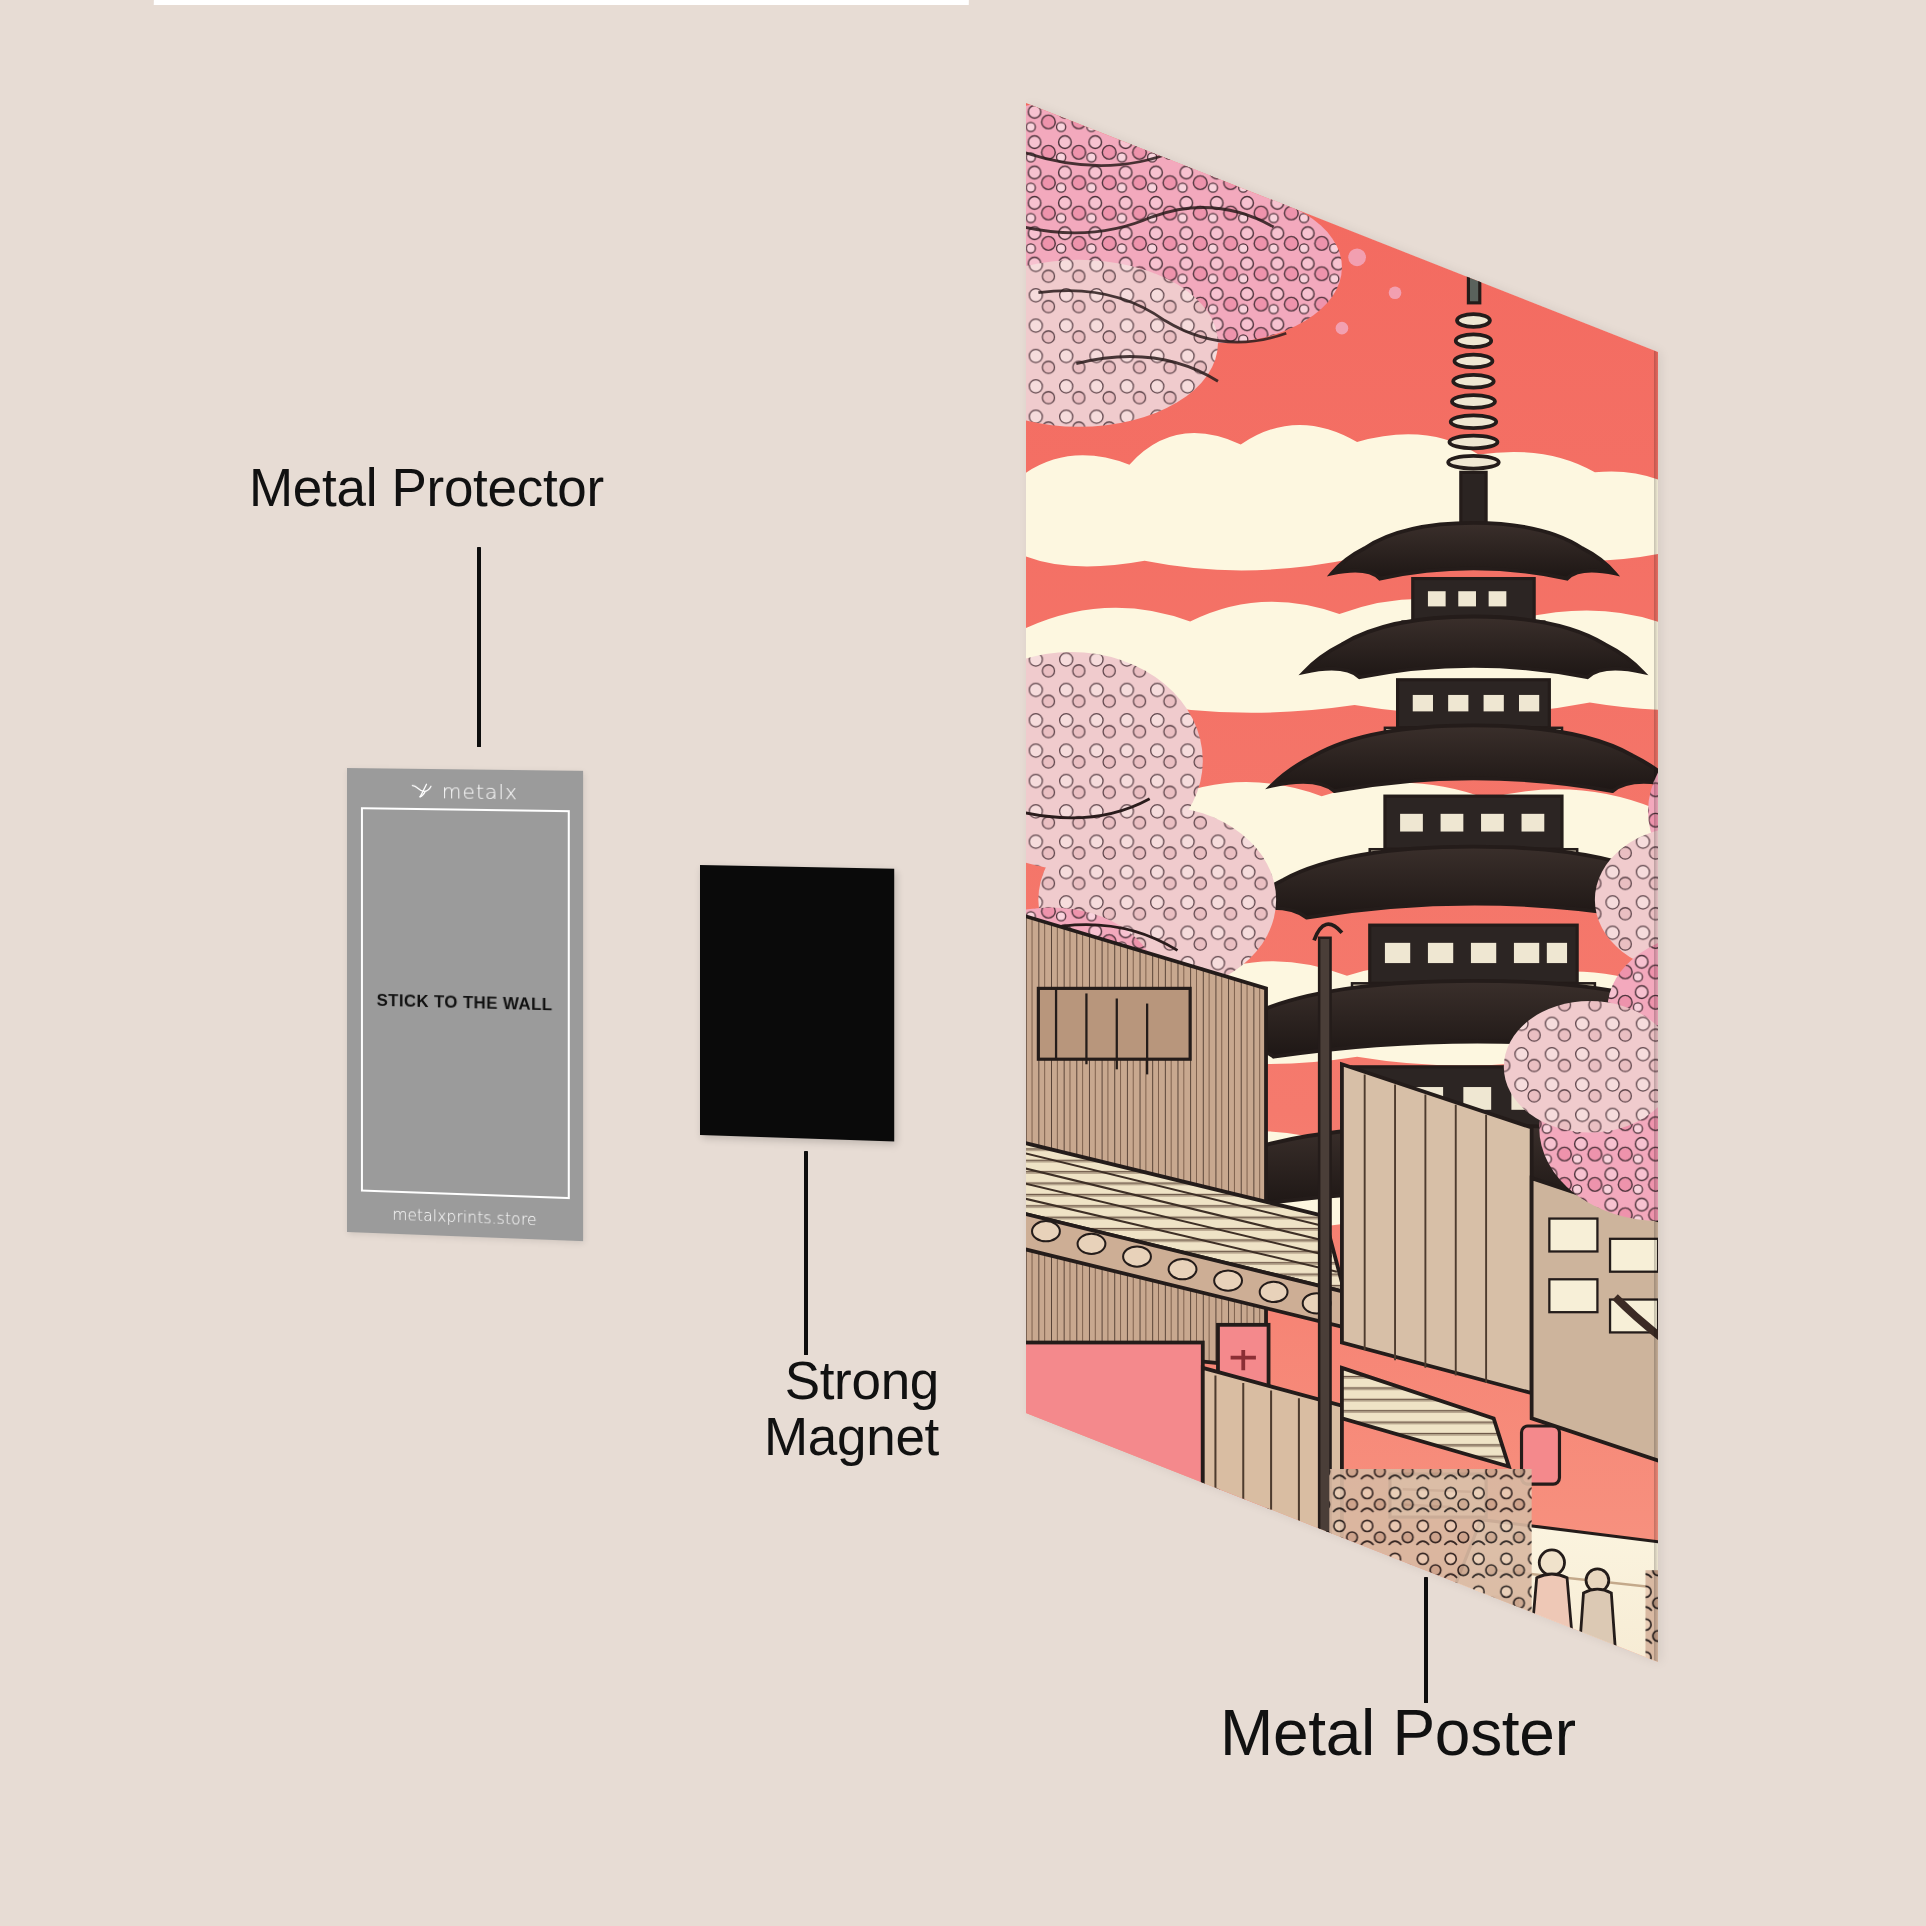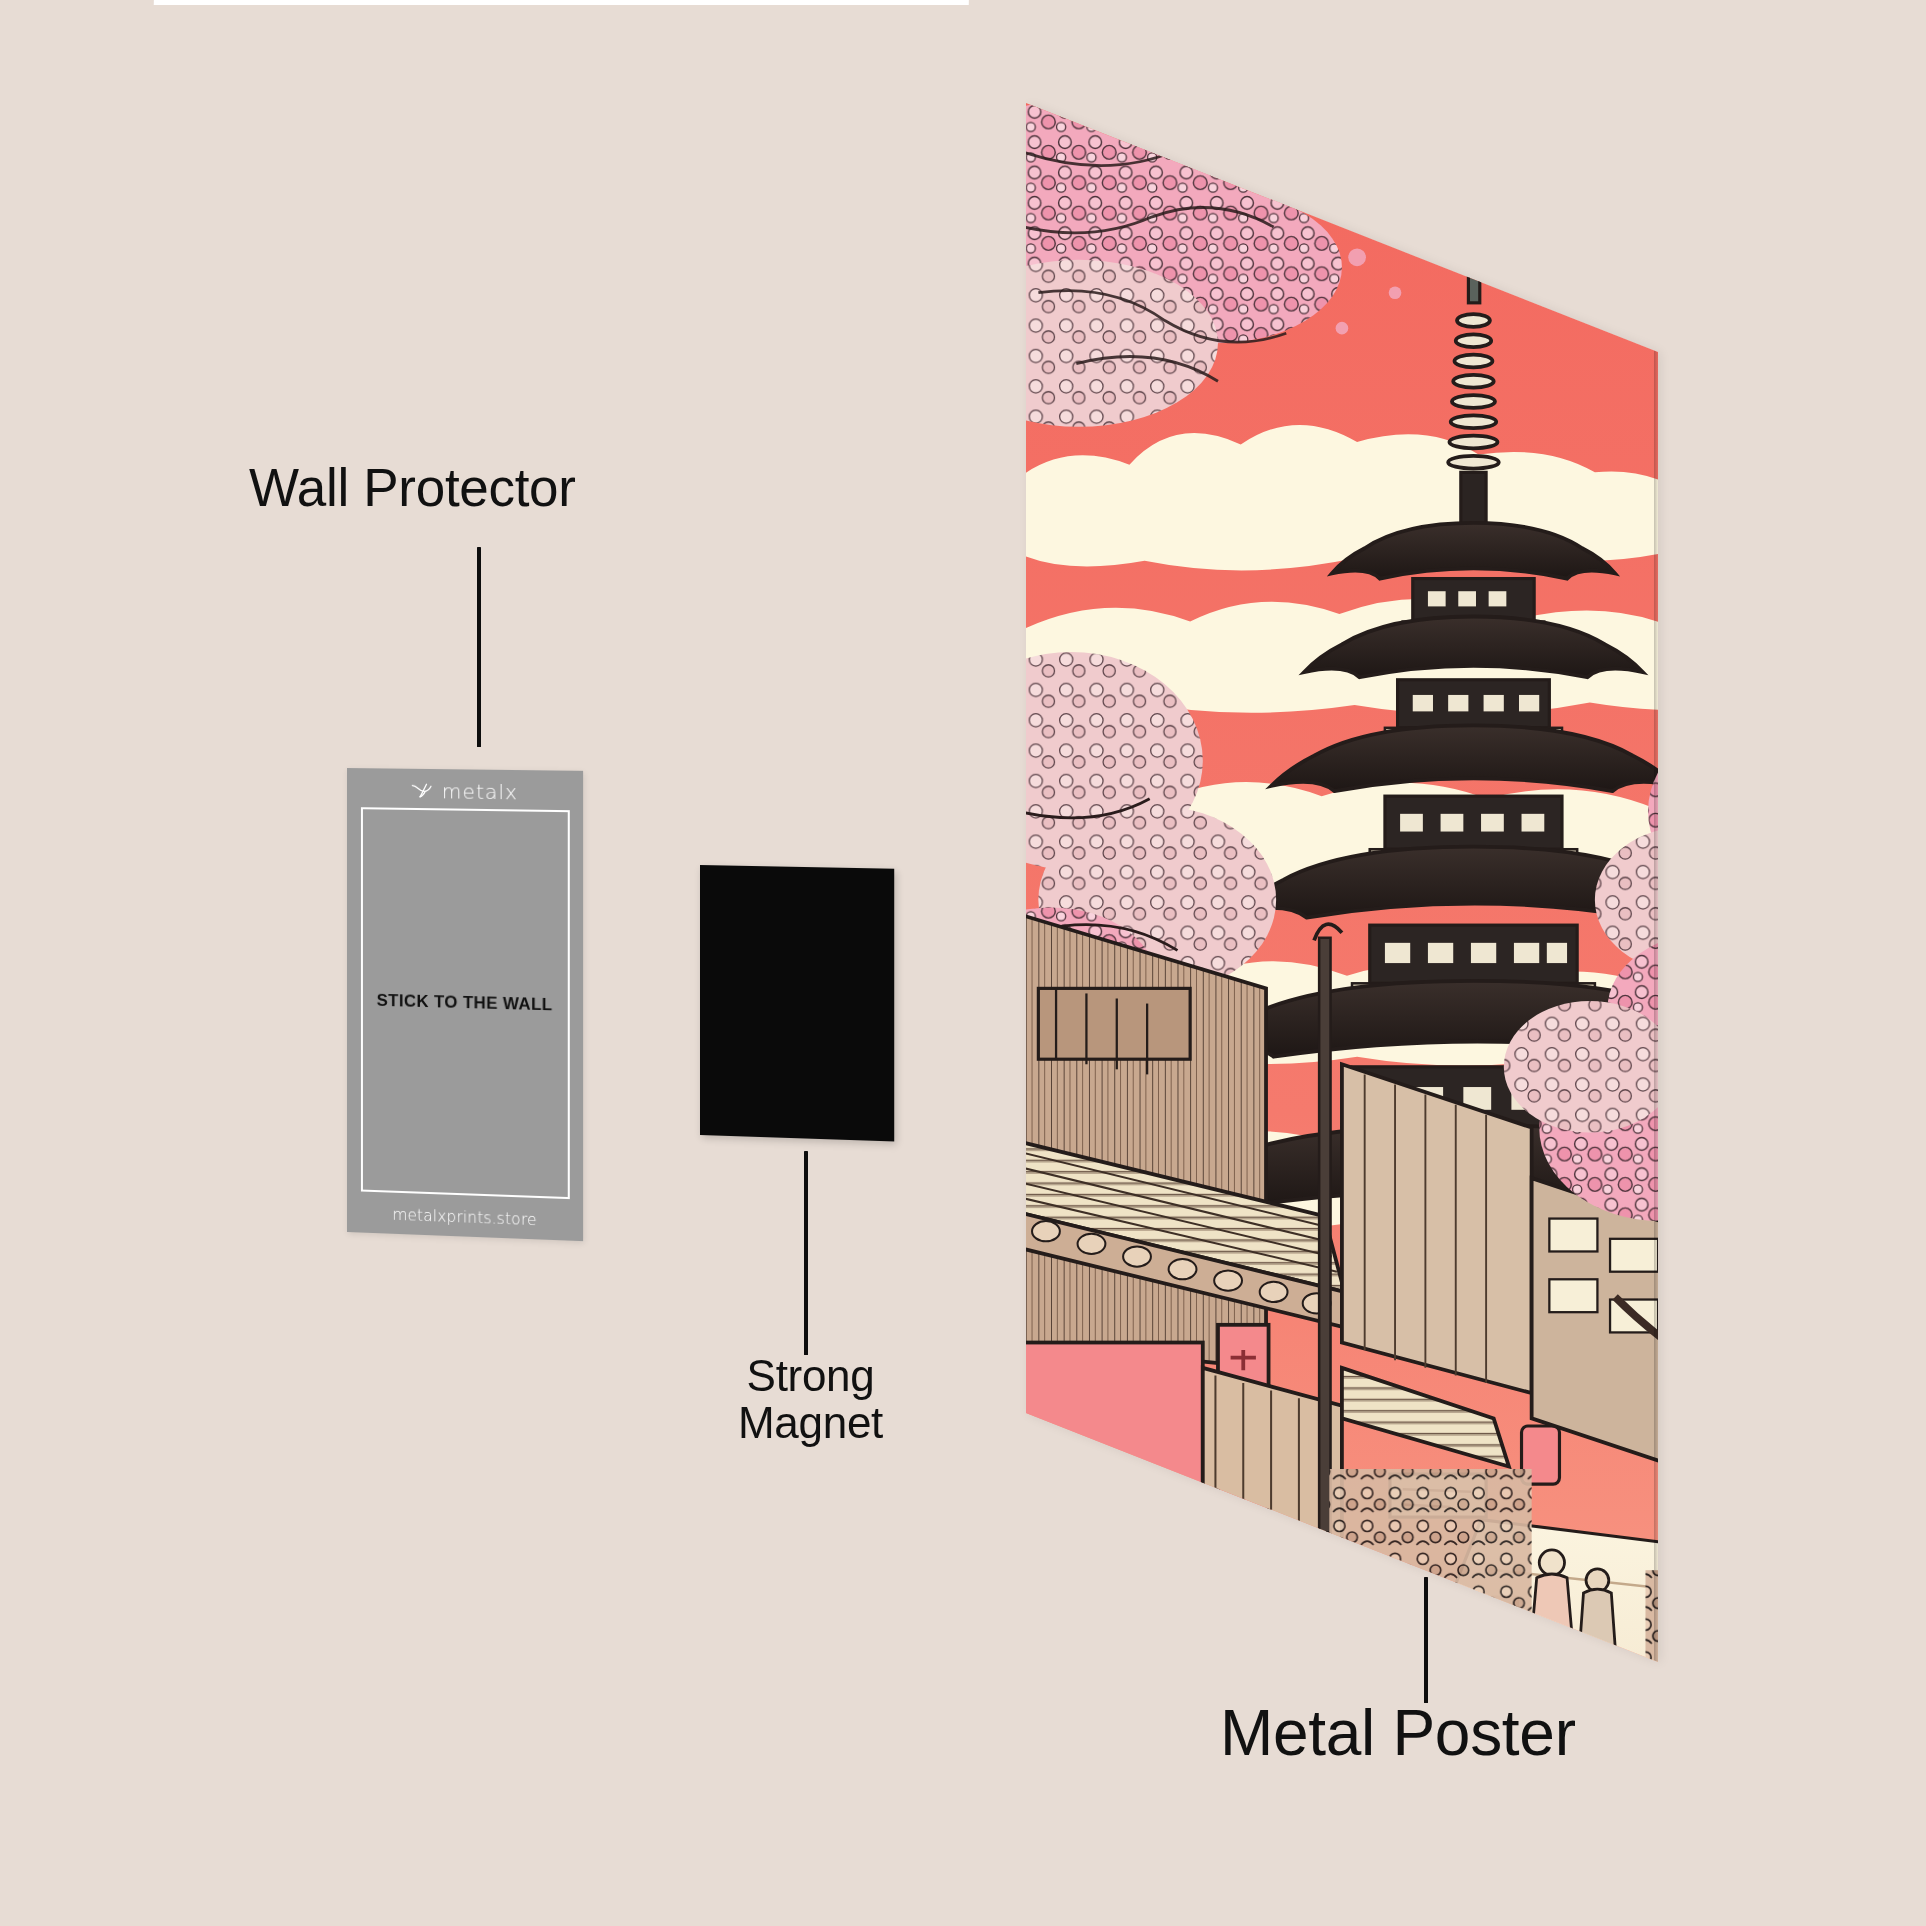--- a/index.html
+++ b/index.html
@@ -19,21 +19,21 @@
     background:#ffffff;
     transform:skewX(-1.2deg);
   }
 
   
   .label{
     position:absolute;color:#111111;font-weight:400;
     letter-spacing:-0.3px;line-height:1.06;white-space:pre-line;
   }
   #label-wall-protector{left:249px;top:460px;font-size:53px;}
-  #label-strong-magnet{left:682px;top:1353px;font-size:44px;text-align:center;width:257px;}
+  #label-strong-magnet{left:682px;top:1353px;font-size:53px;text-align:right;width:257px;}
   #label-metal-poster{left:1220px;top:1700px;font-size:64px;}
 
   .leader{position:absolute;background:#0d0d0d;width:3.9px;border-radius:0.6px;}
   #leader-wall-protector{left:477px;top:547px;height:200px;}
   #leader-strong-magnet{left:804px;top:1151px;height:204px;}
   #leader-metal-poster{left:1424px;top:1577px;height:126px;}
 
   
   .protector{
     position:absolute;left:347px;top:768px;width:234px;height:464px;
@@ -554,19 +554,19 @@
         <rect x="0" y="1380" width="700" height="70" fill="#8a6c56" opacity=".12"></rect>
       </svg>
     </div>
     <div class="poster-edge"></div>
   </div>
 
   <div class="leader" id="leader-wall-protector"></div>
   <div class="leader" id="leader-strong-magnet"></div>
   <div class="leader" id="leader-metal-poster"></div>
 
-  <div class="label" id="label-wall-protector">Wall Protector</div>
+  <div class="label" id="label-wall-protector">Metal Protector</div>
   <div class="label" id="label-strong-magnet">Strong
 Magnet</div>
   <div class="label" id="label-metal-poster">Metal Poster</div>
 
 </div>
 
 
 </body></html>

